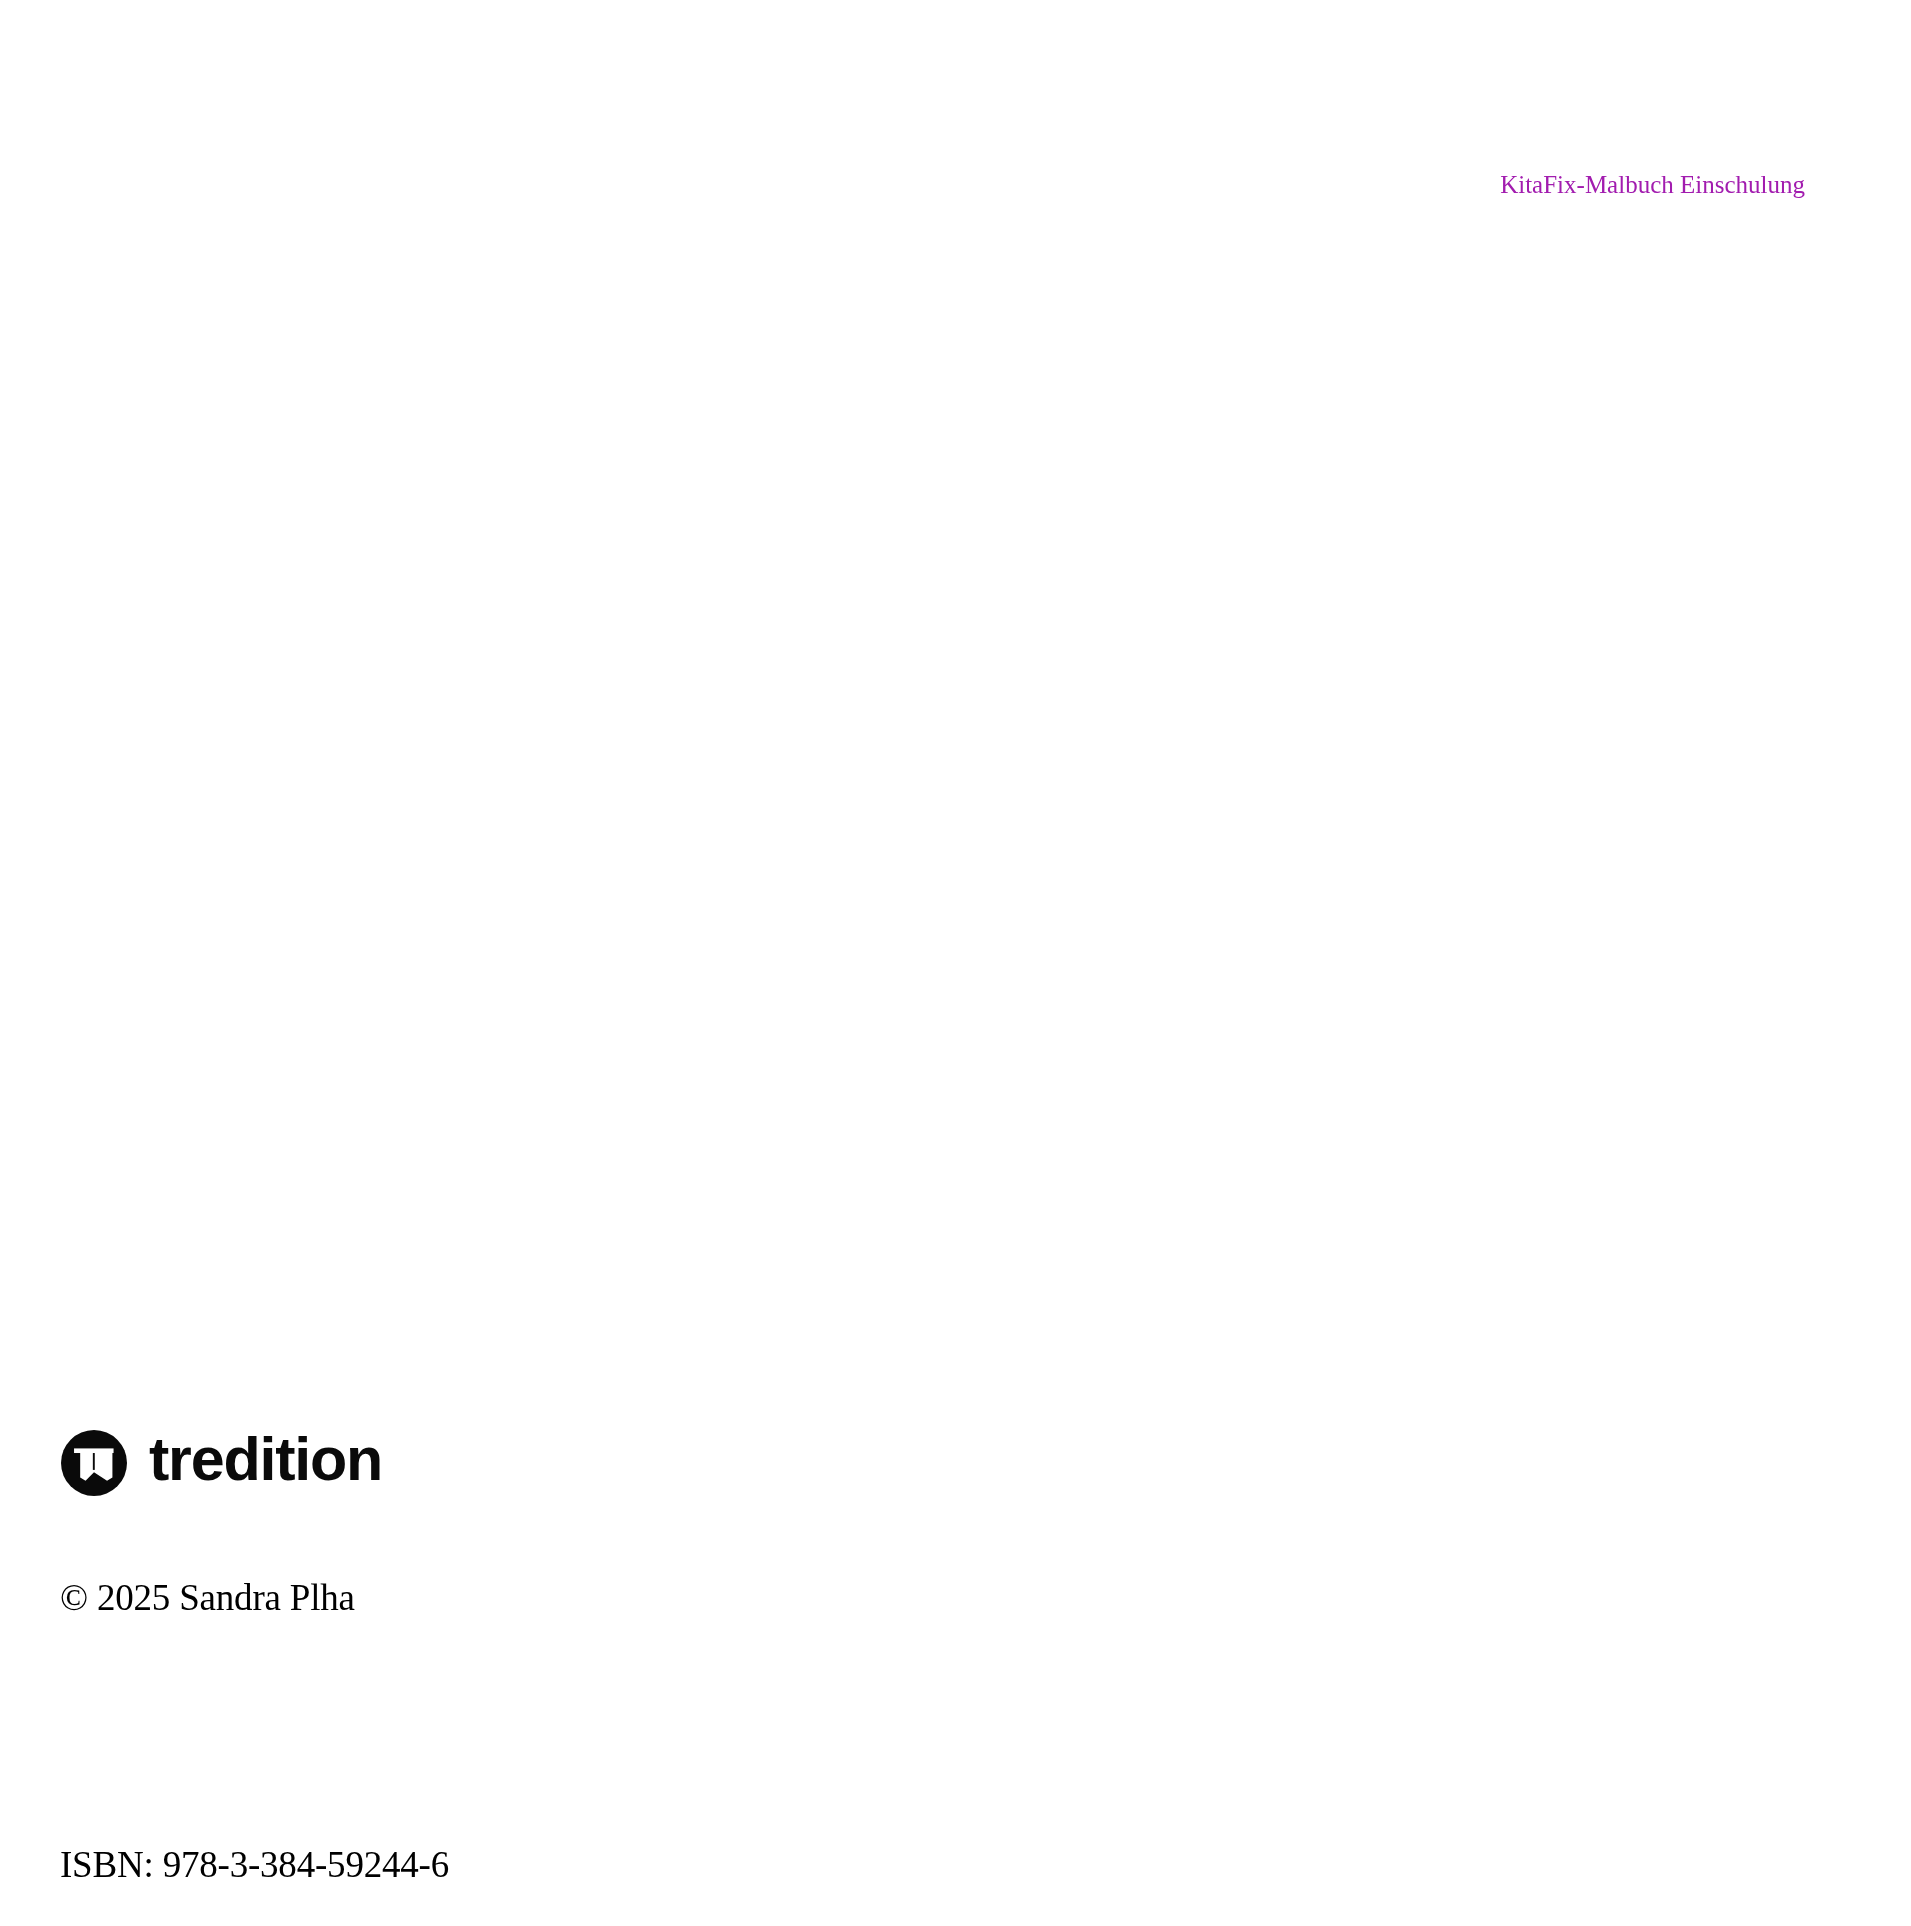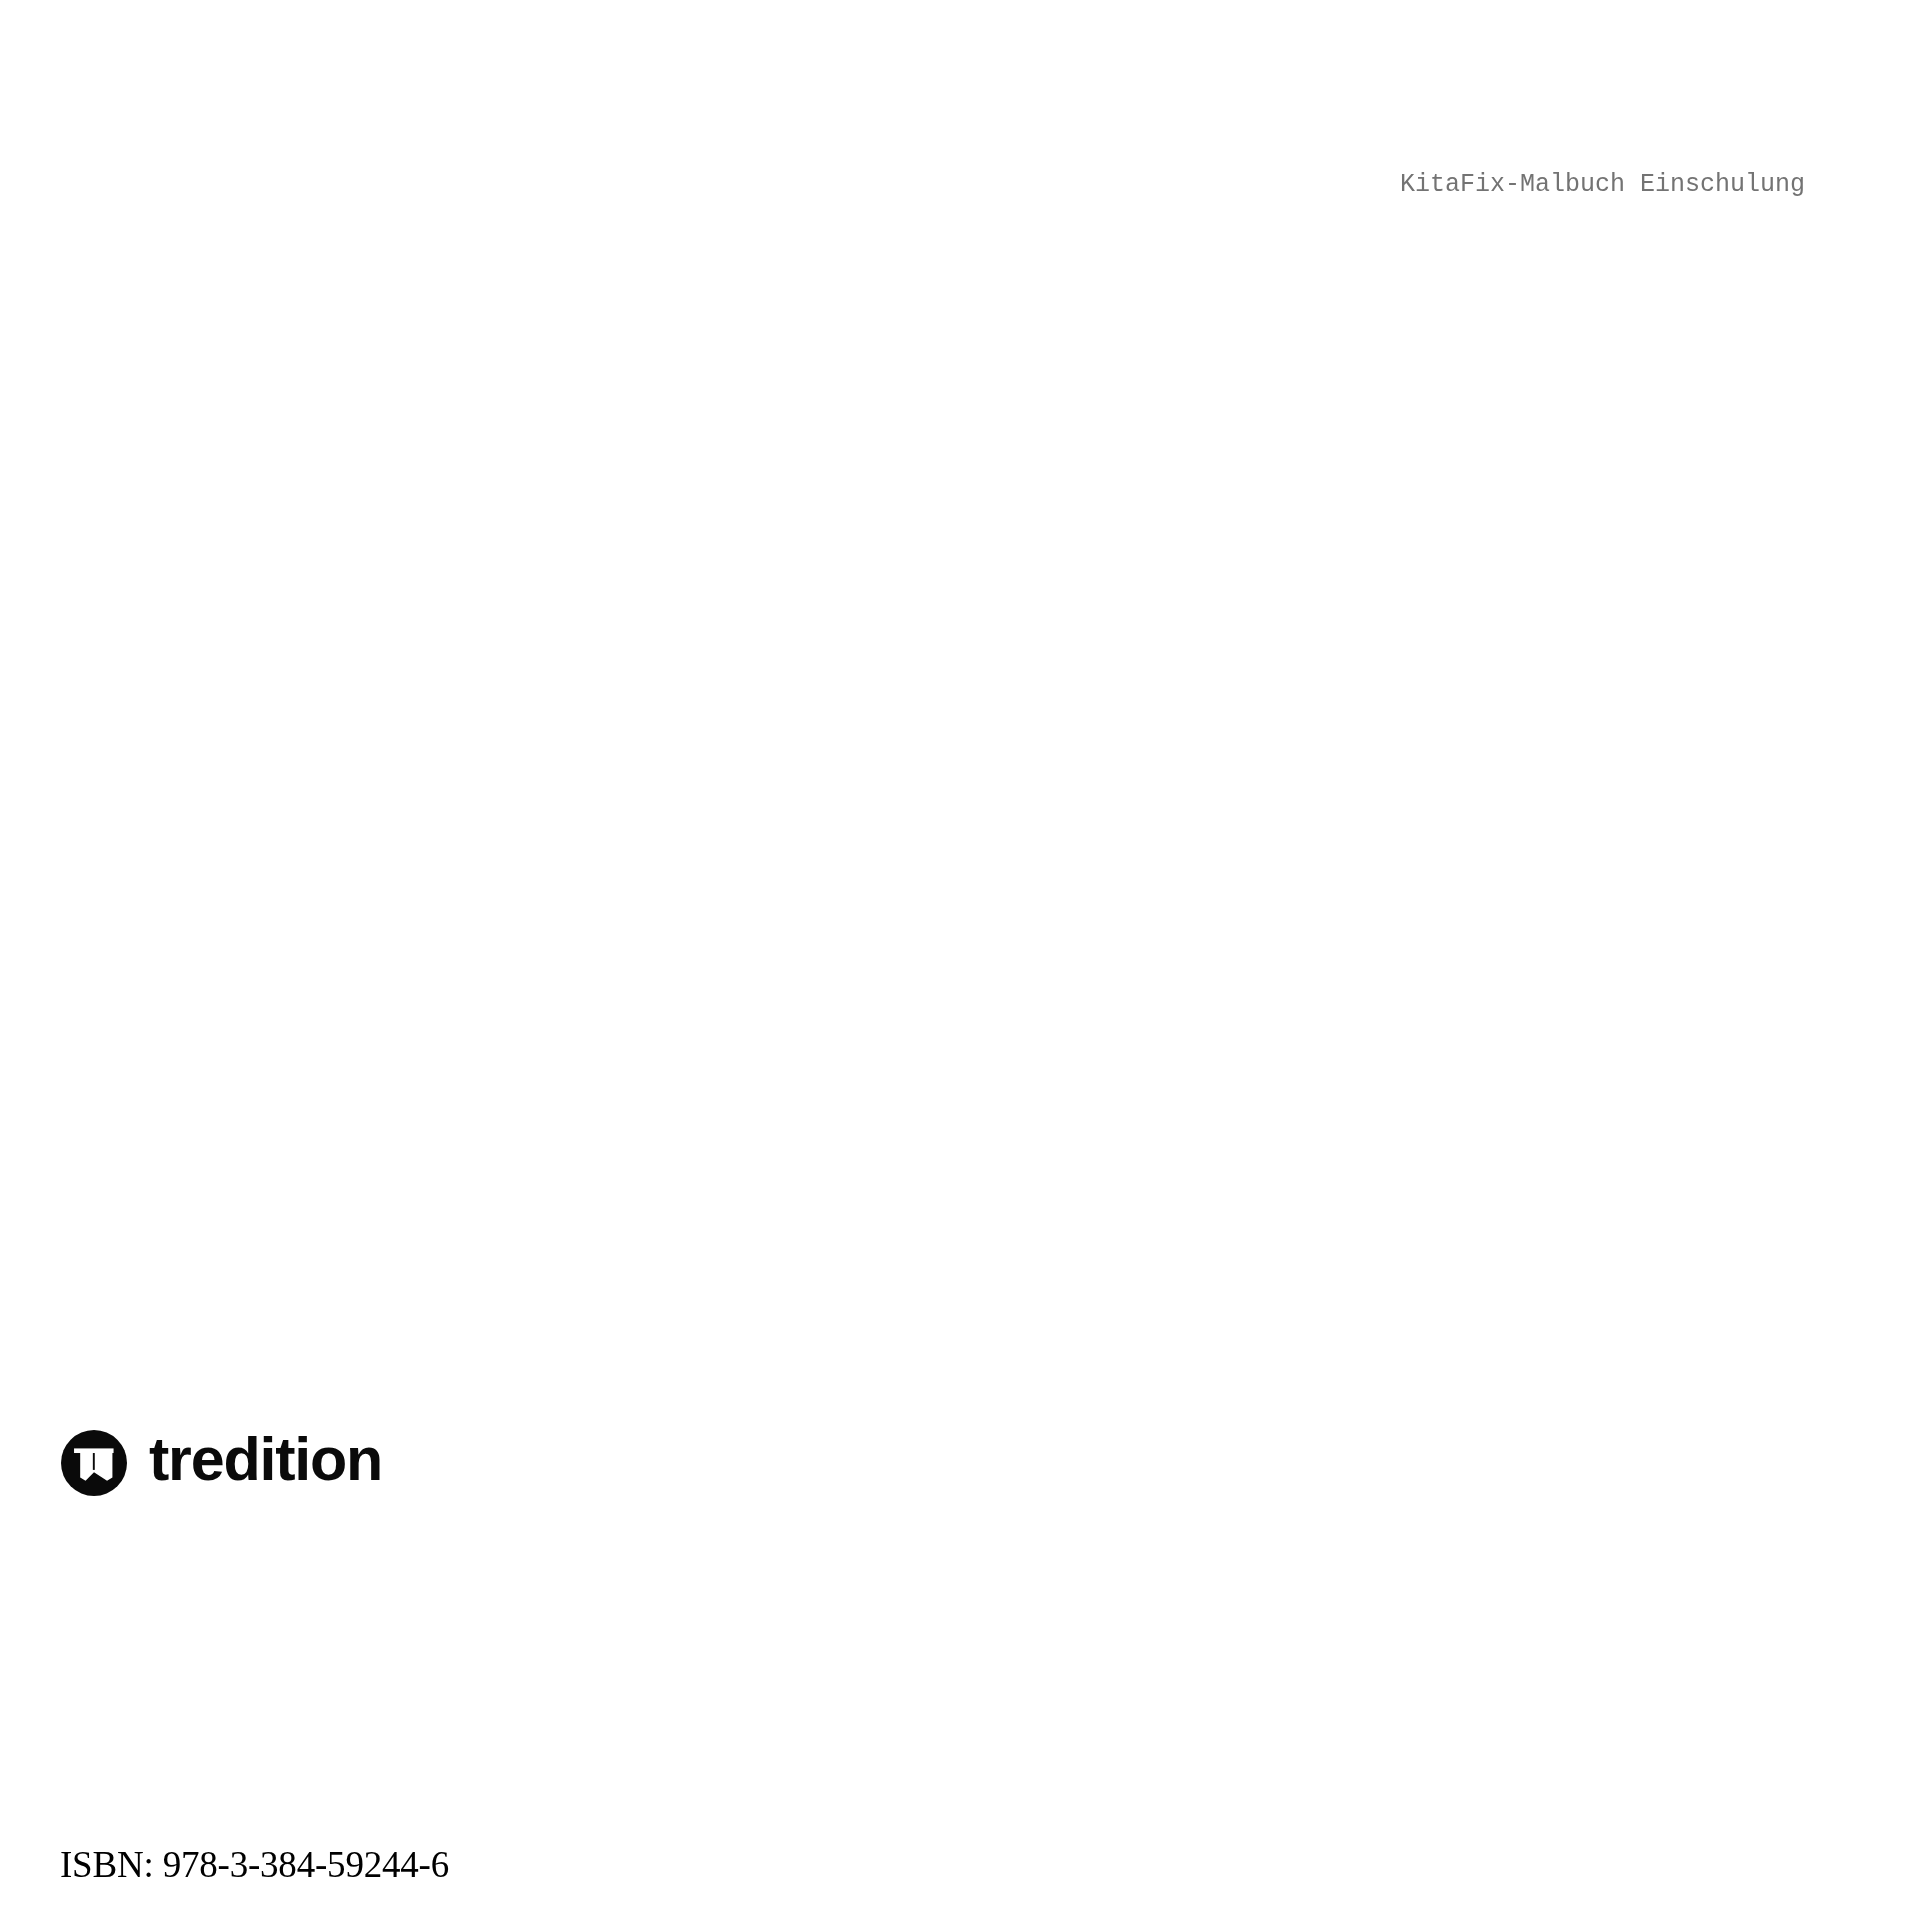--- a/index.html
+++ b/index.html
@@ -10,24 +10,24 @@
     position: relative;
     font-family: "Liberation Serif", "DejaVu Serif", serif;
     color: #000000;
   }
   .abs { position: absolute; }
 
   
   .running-header {
     top: 172px;
     right: 106px;
-    font-family: Liberation Mono, monospace;
+    font-family: Liberation Serif, serif;
     font-size: 25px;
     line-height: 25.4px;
-    color: #737373;
+    color: #a21caf;
     white-space: nowrap;
   }
 
   
   .logo-mark {
     top: 1430px;
     left: 61px;
     width: 66px;
     height: 66px;
   }
@@ -67,18 +67,19 @@
     <circle cx="86" cy="86" r="86" fill="#0a0a0a"></circle>
     <rect x="34" y="48" width="103" height="12" fill="#ffffff"></rect>
     <path d="M50,60 L134,60 L134,124 L120,132 L86,110 L64,132 L50,124 Z" fill="#ffffff"></path>
     <rect x="83" y="60" width="5" height="44" fill="#0a0a0a"></rect>
   </svg>
 </div>
 
 <div class="abs logo-wordmark">tredition</div>
 
 <div class="abs txt block-copyright">
+  <div class="line nowrapline">© 2025 Sandra Plha</div>
 </div>
 
 <div class="abs txt block-isbn">
   <div class="line nowrapline">ISBN: 978-3-384-59244-6</div>
 </div>
 
 
 </body></html>

